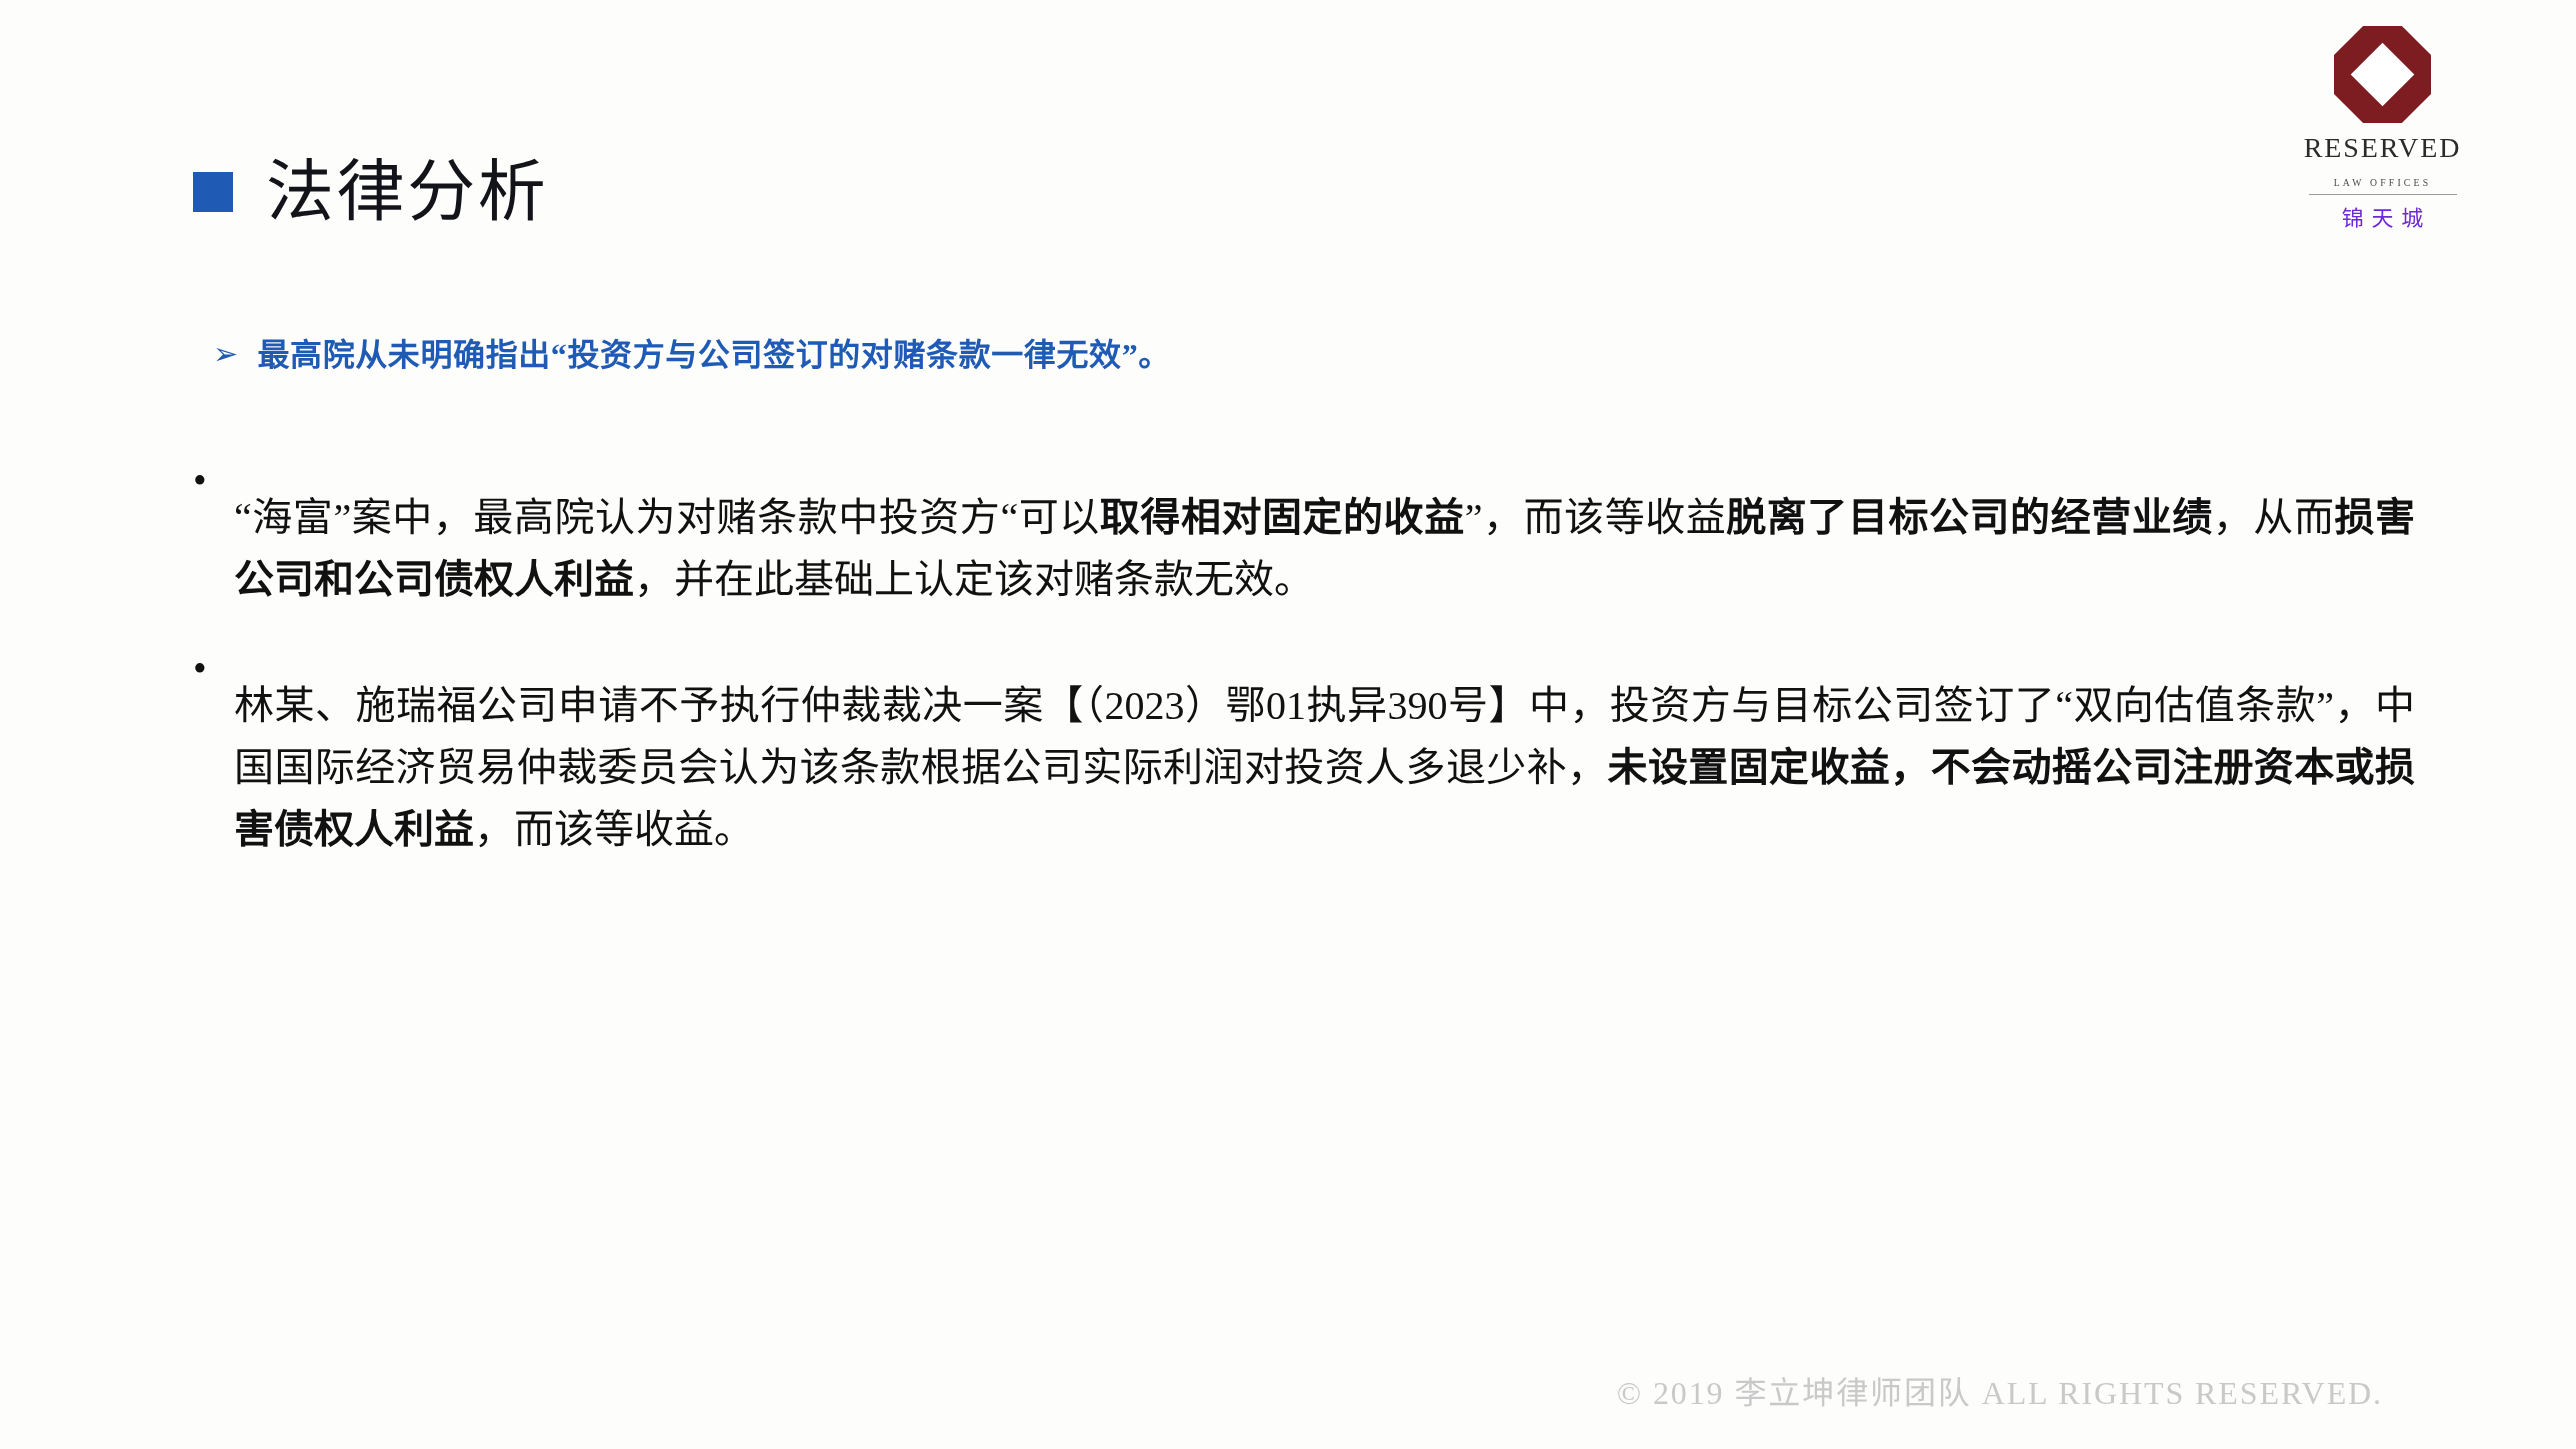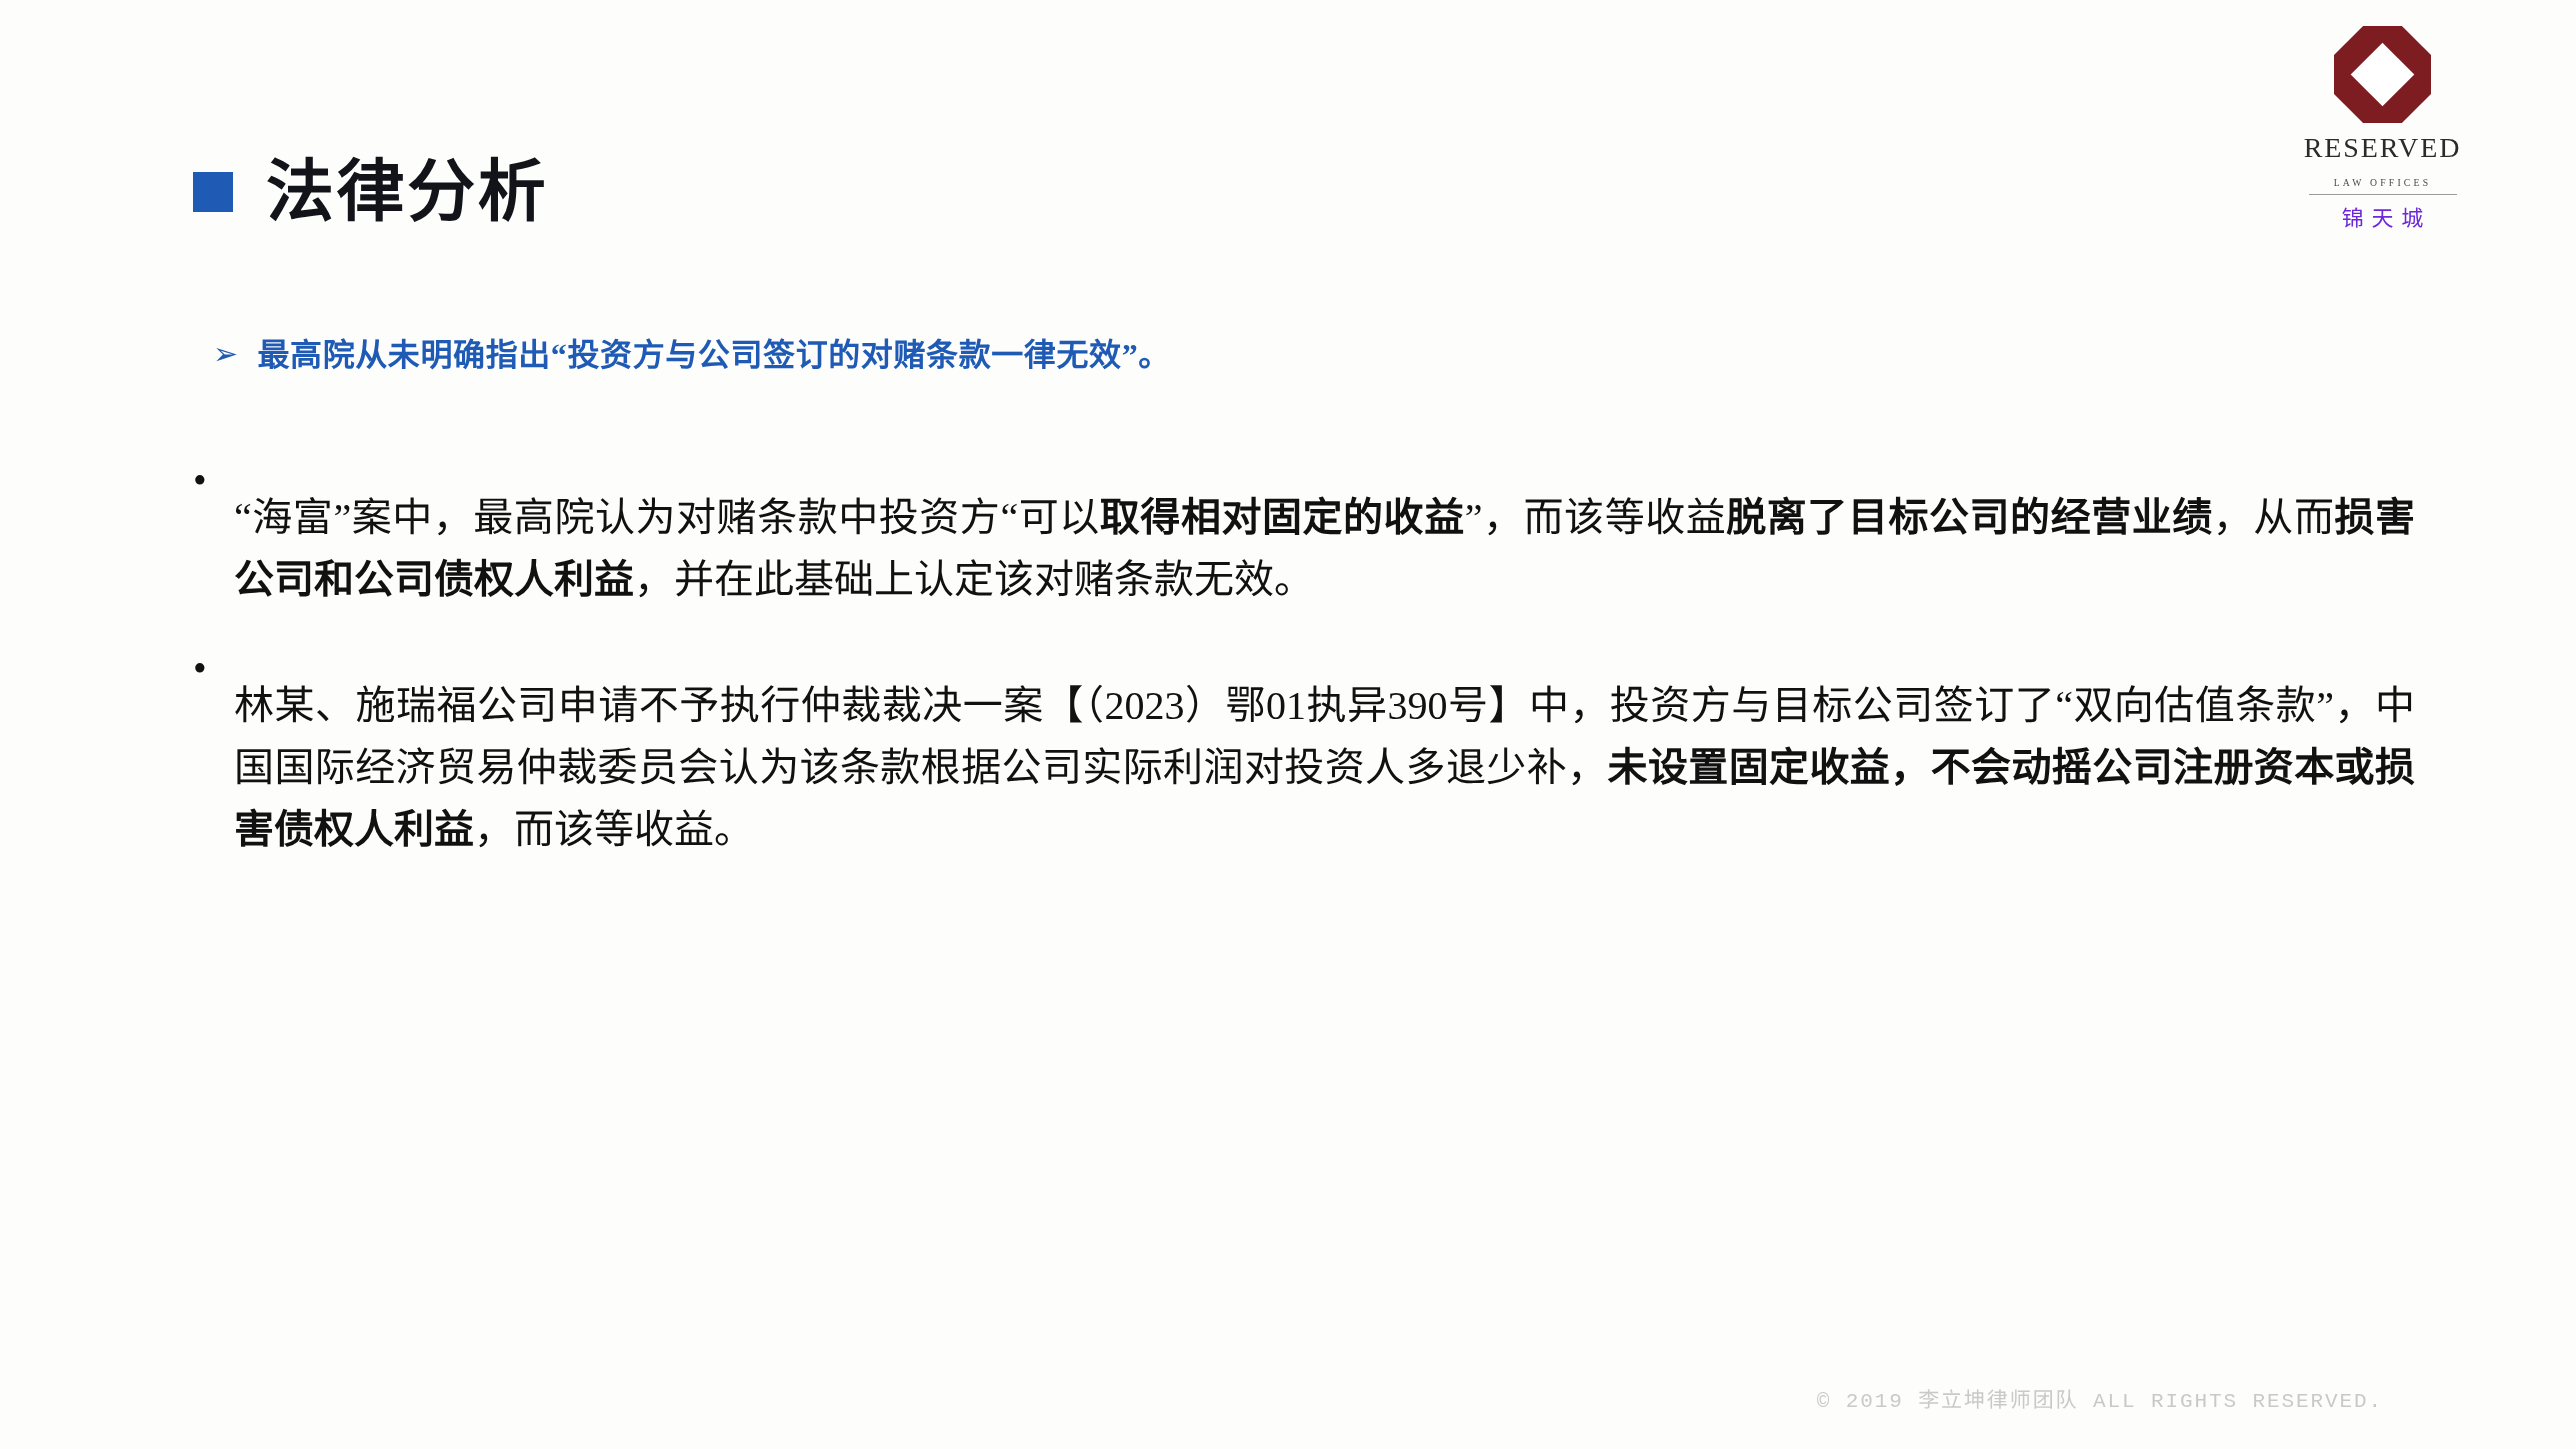--- a/index.html
+++ b/index.html
@@ -93,21 +93,21 @@
   }
   .title-square {
     width: 40px;
     height: 40px;
     background: #1f5bb5;
     margin-right: 33px;
   }
   .title-text {
     font-family: "Liberation Serif", "DejaVu Serif", serif;
     font-size: 68px;
-    font-weight: 700;
+    font-weight: 400;
     color: #12141a;
     letter-spacing: 2.6px;
     line-height: 1;
   }
 
   
   .lead-row {
     position: absolute;
     top: 335px;
     left: 213px;
@@ -160,22 +160,22 @@
   }
   .bullet-body b {
     font-weight: 700;
   }
 
   
   .footer {
     position: absolute;
     bottom: 36px;
     right: 193px;
-    font-family: Liberation Mono, monospace;
-    font-size: 21px;
+    font-family: Liberation Serif, serif;
+    font-size: 32px;
     letter-spacing: 1.9px;
     color: #c9c9c9;
     white-space: nowrap;
   }
 </style>
 </head>
 <body>
 
 <div class="slide">
 

